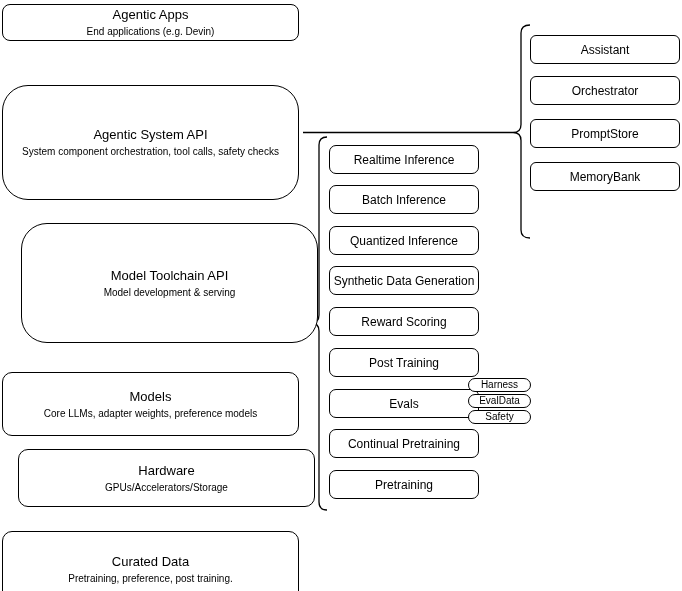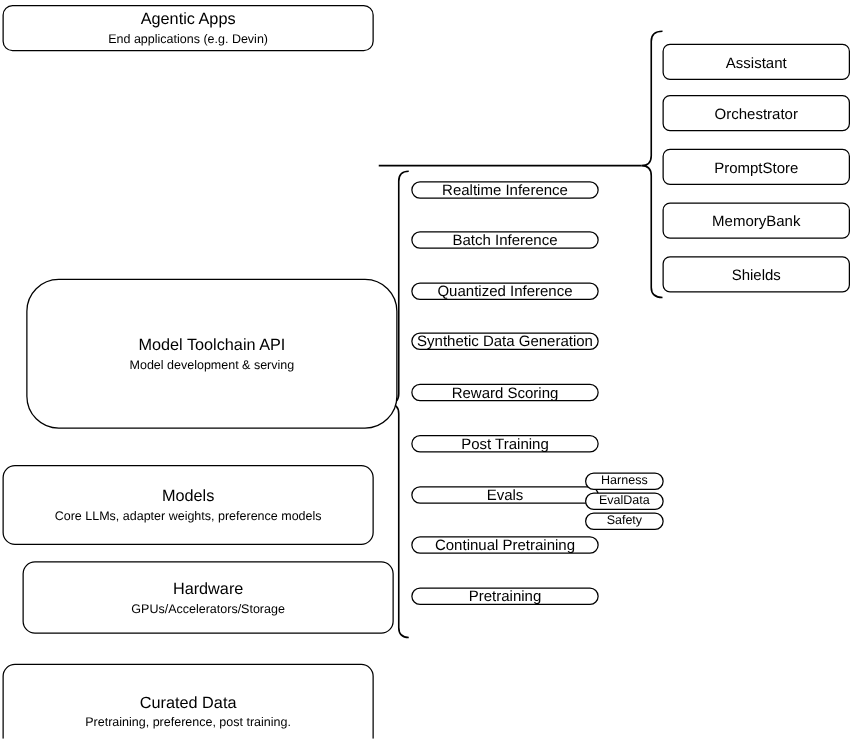--- a/index.html
+++ b/index.html
@@ -40,21 +40,21 @@
     box-sizing: border-box;
     border: 1.2px solid #000000;
     background: #ffffff;
     display: flex;
     align-items: center;
     justify-content: center;
     text-align: right;
     font-size: 12px;
     z-index: 2;
   }
-  .mbox { left: 329px; width: 150px; height: 14px; border-radius: 7px; }
+  .mbox { left: 329px; width: 150px; height: 29px; border-radius: 7px; }
   .rbox { left: 530px; width: 150px; height: 29px; border-radius: 6px; }
   .pill {
     position: absolute;
     left: 468px;
     width: 63px;
     height: 14px;
     box-sizing: border-box;
     border: 1.2px solid #000000;
     border-radius: 8px;
     background: #ffffff;
@@ -75,20 +75,24 @@
     <path d="M303 132.5 L513 132.5" stroke="#000000" stroke-width="1.3" fill="none"></path>
     <path d="M530 25 Q521 25 521 33 L521 124.5 Q521 132.5 513 132.5 Q521 132.5 521 140.5 L521 230 Q521 238 530 238" stroke="#000000" stroke-width="1.3" fill="none"></path>
     <path d="M327 137 Q319 137 319 145 L319 315 Q319 323 311 323 Q319 323 319 331 L319 502 Q319 510 327 510" stroke="#000000" stroke-width="1.3" fill="none"></path>
   </svg>
 
   <div class="lbox" style="top:4px; height:37px; border-radius:8px;">
     <div class="title">Agentic Apps</div>
     <div class="subtitle">End applications (e.g. Devin)</div>
   </div>
 
+  <div class="lbox" style="top:85px; height:115px; border-radius:26px;">
+    <div class="title">Agentic System API</div>
+    <div class="subtitle">System component orchestration, tool calls, safety checks</div>
+  </div>
 
   <div class="lbox" style="top:223px; height:120px; border-radius:26px;margin-left:19px;">
     <div class="title">Model Toolchain API</div>
     <div class="subtitle">Model development &amp; serving</div>
   </div>
 
   <div class="lbox" style="top:372px; height:64px; border-radius:10px;">
     <div class="title">Models</div>
     <div class="subtitle">Core LLMs, adapter weights, preference models</div>
   </div>
@@ -146,17 +150,14 @@
   </div>
   <div class="rbox" style="top:76px;">
     <span>Orchestrator</span>
   </div>
   <div class="rbox" style="top:119px;">
     <span>PromptStore</span>
   </div>
   <div class="rbox" style="top:162px;">
     <span>MemoryBank</span>
   </div>
-  <div class="rbox" style="top:205px;">
-    <span>Shields</span>
-  </div>
 
 </div>
 
 </body></html>

